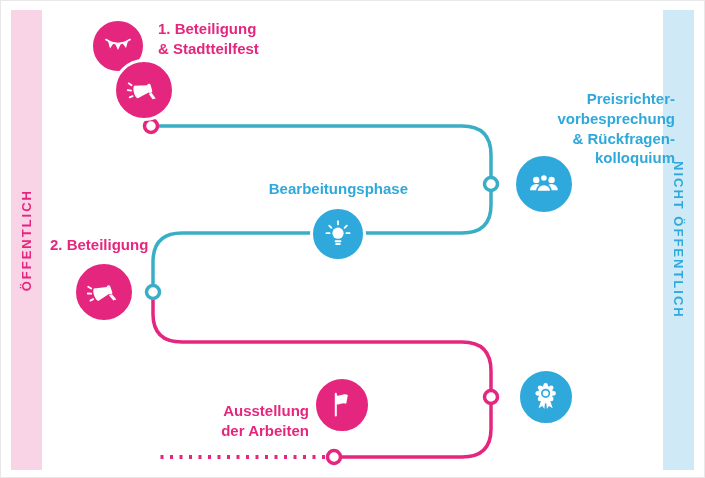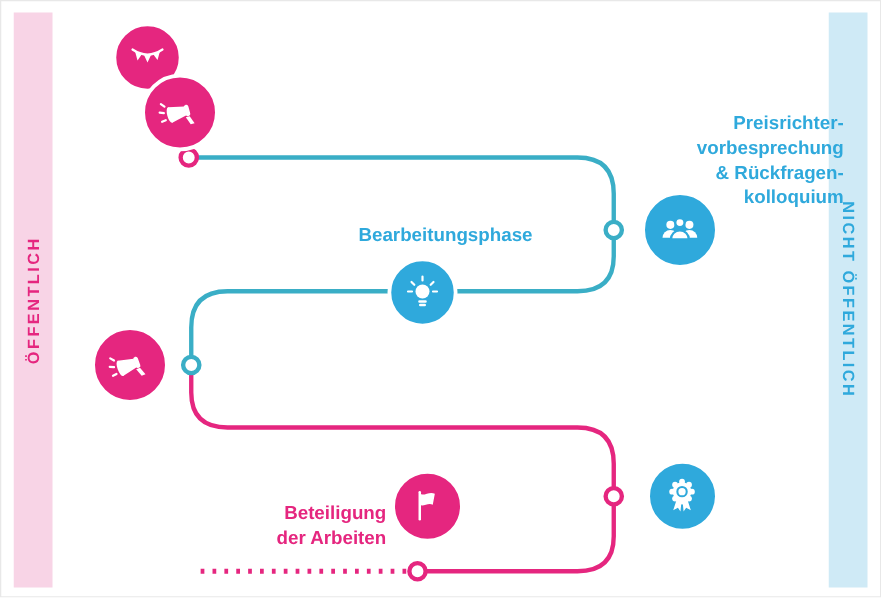--- a/index.html
+++ b/index.html
@@ -76,20 +76,22 @@
     <svg viewBox="0 0 40 40">
       <g transform="rotate(-15 20 20)">
         <ellipse cx="11" cy="20" rx="2.6" ry="7.2" fill="#fff"></ellipse>
         <path d="M11 12.8 v14.4 l14 -3.2 v-8 Z" fill="#fff"></path>
         <rect x="24.5" y="14.8" width="4.2" height="10.4" rx="2" fill="#fff"></rect>
         <path d="M24 25.5 l2.6 7.2 h3.6 l-2.6 -7.2 Z" fill="#fff"></path>
         <path d="M5.5 8.5 l2.5 3 M2.5 15.5 l3.5 1.5 M2.5 24 l3.5 -0.5" stroke="#fff" stroke-width="2" stroke-linecap="round" fill="none"></path>
       </g>
     </svg>
   </div>
+  <div class="label t-pink" style="left:157px;top:18px;">1. Beteiligung
+&amp; Stadtteilfest</div>
 
   <div class="icon-circle bg-blue" style="left:512px;top:152px;width:62px;height:62px;">
     <svg viewBox="0 0 40 40">
       <g fill="#fff">
         <circle cx="11.5" cy="15.5" r="3.6"></circle>
         <circle cx="28.5" cy="15.5" r="3.6"></circle>
         <path d="M4.5 27 a7 7 0 0 1 14 0 Z"></path>
         <path d="M21.5 27 a7 7 0 0 1 14 0 Z"></path>
         <circle cx="20" cy="13.5" r="4.1" class="cut-blue" stroke-width="2"></circle>
         <path d="M12 28.5 a8 8 0 0 1 16 0 Z" class="cut-blue" stroke-width="2"></path>
@@ -103,33 +105,34 @@
 
   <div class="icon-circle bg-blue" style="left:309px;top:205px;width:56px;height:56px;">
     <svg viewBox="0 0 40 40">
       <g stroke="#fff" stroke-width="2.2" stroke-linecap="round" fill="none">
         <path d="M20 4 v4 M9 9.5 l2.8 2.8 M31 9.5 l-2.8 2.8 M5.5 19 h4 M30.5 19 h4"></path>
       </g>
       <circle cx="20" cy="19" r="7" fill="#fff"></circle>
       <path d="M17 29 h6 M17.8 32.5 h4.4" stroke="#fff" stroke-width="2.6" stroke-linecap="round"></path>
     </svg>
   </div>
-  <div class="label t-blue center" style="left:250px;top:178px;width:175px;">Bearbeitungsphase</div>
+  <div class="label t-blue center" style="left:232px;top:178px;width:175px;">Bearbeitungsphase</div>
 
   <div class="icon-circle bg-pink" style="left:72px;top:260px;width:62px;height:62px;">
     <svg viewBox="0 0 40 40">
       <g transform="rotate(-20 20 20)">
         <ellipse cx="11" cy="20" rx="2.6" ry="7.2" fill="#fff"></ellipse>
         <path d="M11 12.8 v14.4 l14 -3.2 v-8 Z" fill="#fff"></path>
         <rect x="24.5" y="14.8" width="4.2" height="10.4" rx="2" fill="#fff"></rect>
         <path d="M24 25.5 l2.6 7.2 h3.6 l-2.6 -7.2 Z" fill="#fff"></path>
         <path d="M5.5 8.5 l2.5 3 M2.5 15.5 l3.5 1.5 M2.5 24 l3.5 -0.5" stroke="#fff" stroke-width="2" stroke-linecap="round" fill="none"></path>
       </g>
     </svg>
   </div>
+  <div class="label t-pink" style="left:49px;top:234px;">2. Beteiligung</div>
 
   <div class="icon-circle bg-blue" style="left:516px;top:367px;width:58px;height:58px;">
     <svg viewBox="0 0 40 40">
       <g fill="#fff">
         <path d="M15 23 L11.5 34 l4.5 -2.6 L18.5 35 l1 -10 Z"></path>
         <path d="M25 23 L28.5 34 l-4.5 -2.6 L21.5 35 l-1 -10 Z"></path>
         <circle cx="29.5" cy="16" r="2.8"></circle>
           <circle cx="26.7" cy="22.7" r="2.8"></circle>
         <circle cx="20" cy="25.5" r="2.8"></circle>
           <circle cx="13.3" cy="22.7" r="2.8"></circle>
@@ -142,16 +145,16 @@
       </g>
     </svg>
   </div>
 
   <div class="icon-circle bg-pink" style="left:312px;top:375px;width:58px;height:58px;">
     <svg viewBox="0 0 40 40">
       <path d="M13 7 V33" stroke="#fff" stroke-width="2.4" stroke-linecap="round" fill="none"></path>
       <path d="M13 8.5 C17.5 11, 22.5 5.5, 27.5 8.5 L25.5 19 C21 16.5, 16.5 21.5, 13 19 Z" fill="#fff"></path>
     </svg>
   </div>
-  <div class="label t-pink center" style="left:196px;top:400px;width:112px;">Beteiligung
+  <div class="label t-pink center" style="left:196px;top:400px;width:112px;">Ausstellung
 der Arbeiten</div>
 
 </div>
 
 </body></html>

